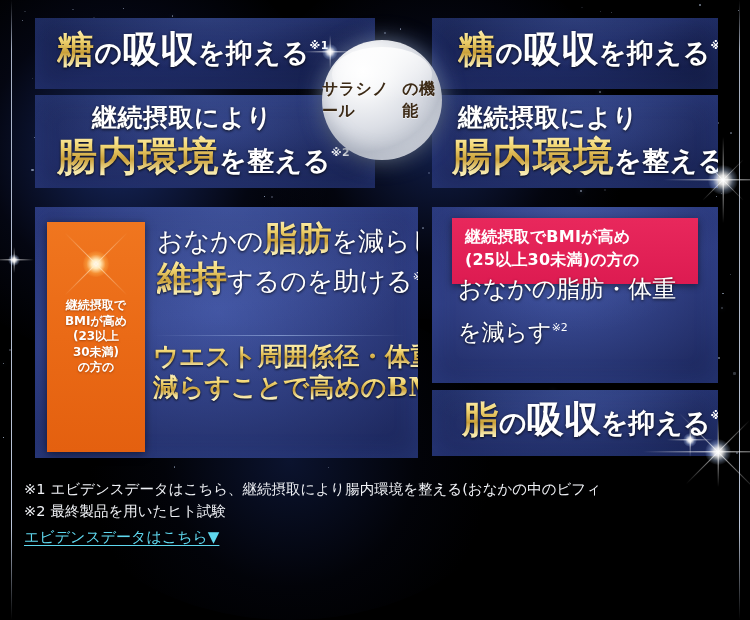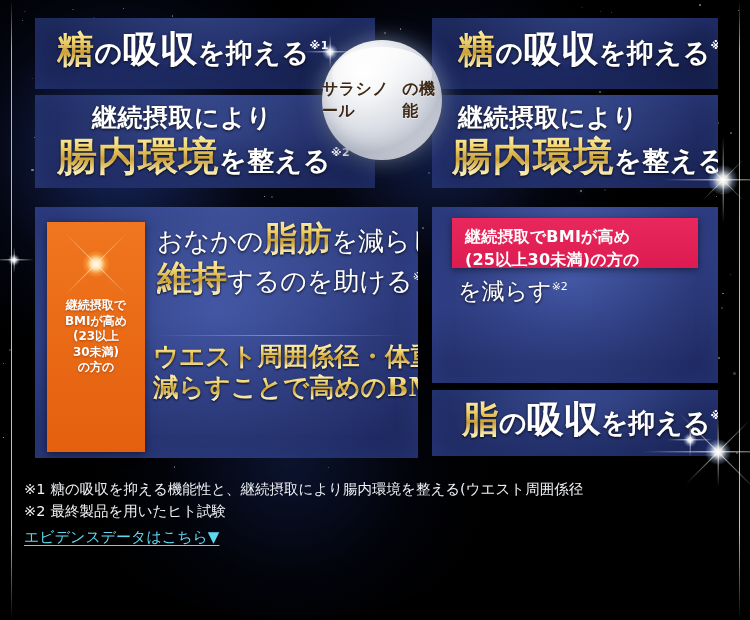--- a/index.html
+++ b/index.html
@@ -343,26 +343,27 @@
   <div class="panel" style="left:432px;top:95px;width:286px;height:93px;">
     <div class="sheen"></div>
     <div class="line jp lead wht" style="position:absolute;left:26px;top:10px;">継続摂取により</div>
     <div class="line jp big" style="position:absolute;left:20px;top:40px;">
       <span class="gold">腸内環境</span><span class="wht sm">を整える</span>
     </div>
   </div>
 
   <div class="panel bright" style="left:432px;top:207px;width:286px;height:176px;">
     <div class="sheen"></div>
-    <div class="pink" style="left:20px;top:11px;width:246px;height:50px;position:absolute;">
+    <div class="pink" style="left:20px;top:11px;width:246px;height:66px;position:absolute;">
       <div>継続摂取でBMIが高め</div>
       <div>(25以上30未満)の方の</div>
     </div>
     <div style="position:absolute;left:26px;top:70px;">
-      <div class="line jp" style="font-size:23px;margin-top:2px;">
+      <div class="line jp wht" style="font-size:24px;">おなかの脂肪・体重</div>
+      <div class="line jp" style="font-size:23px;margin-top:18px;">
         <span class="wht">を減らす</span><span class="note w">※2</span>
       </div>
     </div>
   </div>
 
   <div class="panel" style="left:432px;top:390px;width:286px;height:66px;">
     <div class="sheen"></div>
     <div class="line jp" style="position:absolute;left:30px;top:10px;font-size:37px;font-weight:bold;">
       <span class="gold">脂</span><span class="wht" style="font-size:27px;">の</span><span class="wht">吸収</span><span class="wht" style="font-size:27px;">を抑える</span><span class="note w">※2</span>
     </div>
@@ -400,21 +401,21 @@
   </div>
   <div class="spark" style="left:14px;top:260px;width:0;height:0;">
     <div class="core" style="width:12px;height:12px;"></div>
     <div class="ray h" style="width:40px;"></div>
     <div class="ray v" style="width:26px;"></div>
   </div>
 
   <div id="footnotes">
     <div class="fn">
       <span class="mk">※1</span>
-      <span class="tx">糖の吸収を抑える機能性と、継続摂取により腸内環境を整える(ウエスト周囲係径</span>
+      <span class="tx">エビデンスデータはこちら、継続摂取により腸内環境を整える(おなかの中のビフィ</span>
     </div>
     <div class="fn">
       <span class="mk">※2</span>
       <span class="tx">最終製品を用いたヒト試験</span>
     </div>
     <a id="evidence-link">エビデンスデータはこちら▼</a>
   </div>
 
 </div>
 

